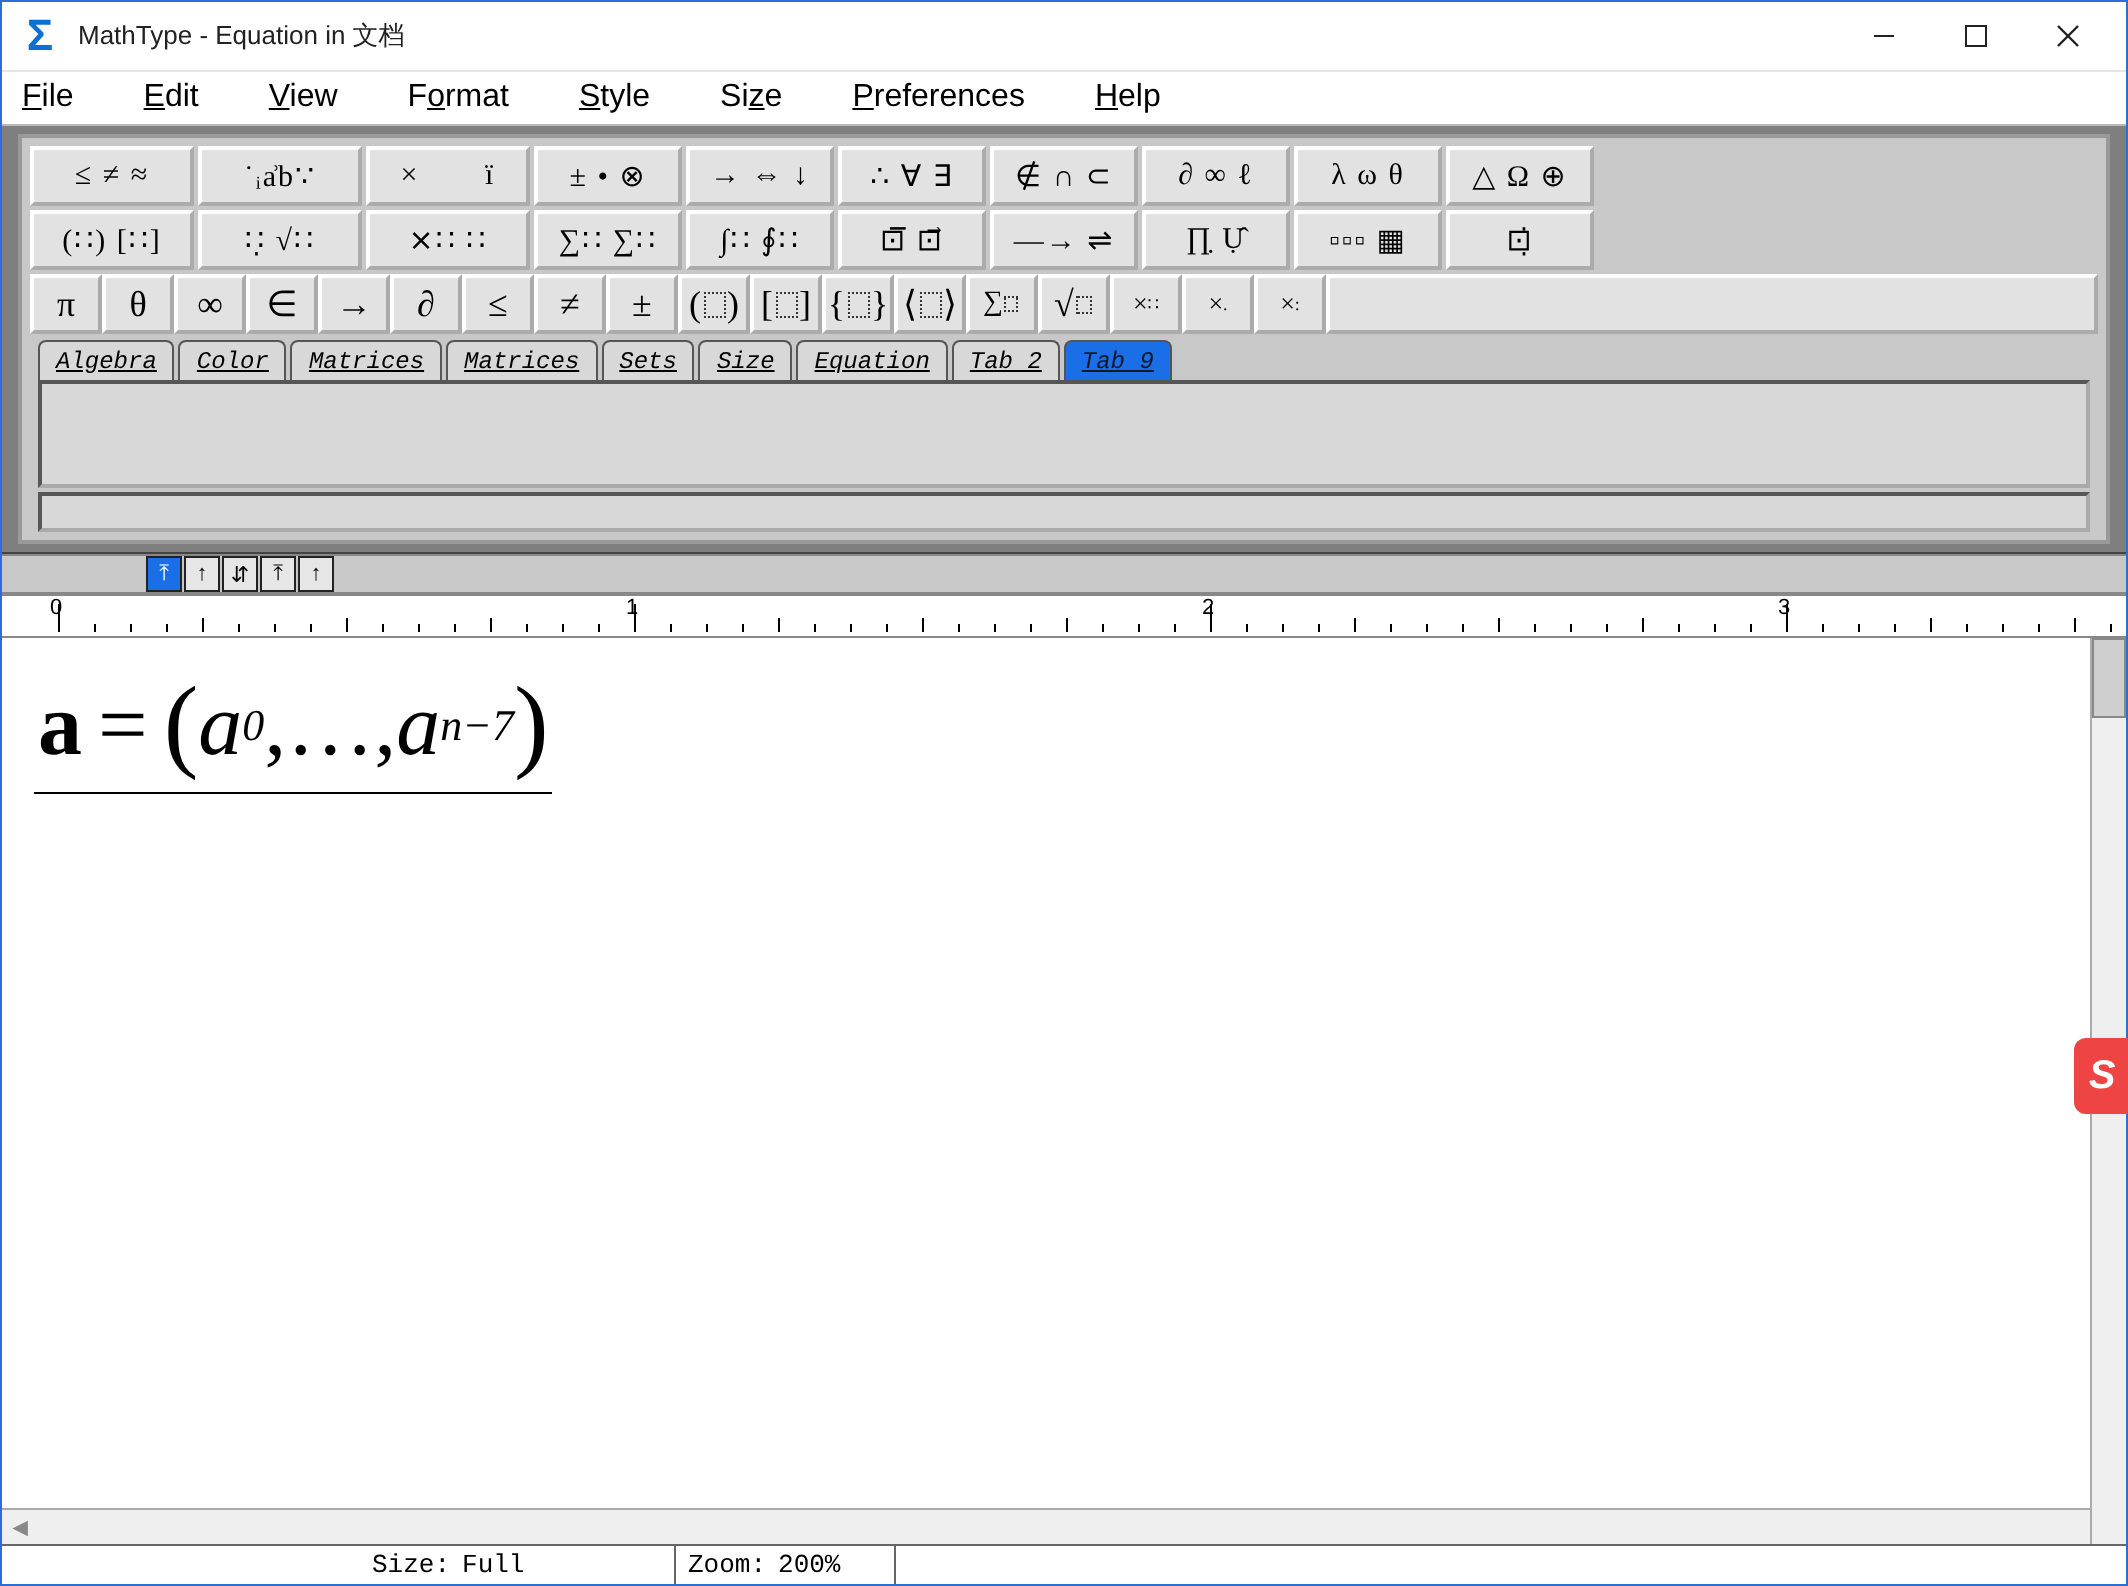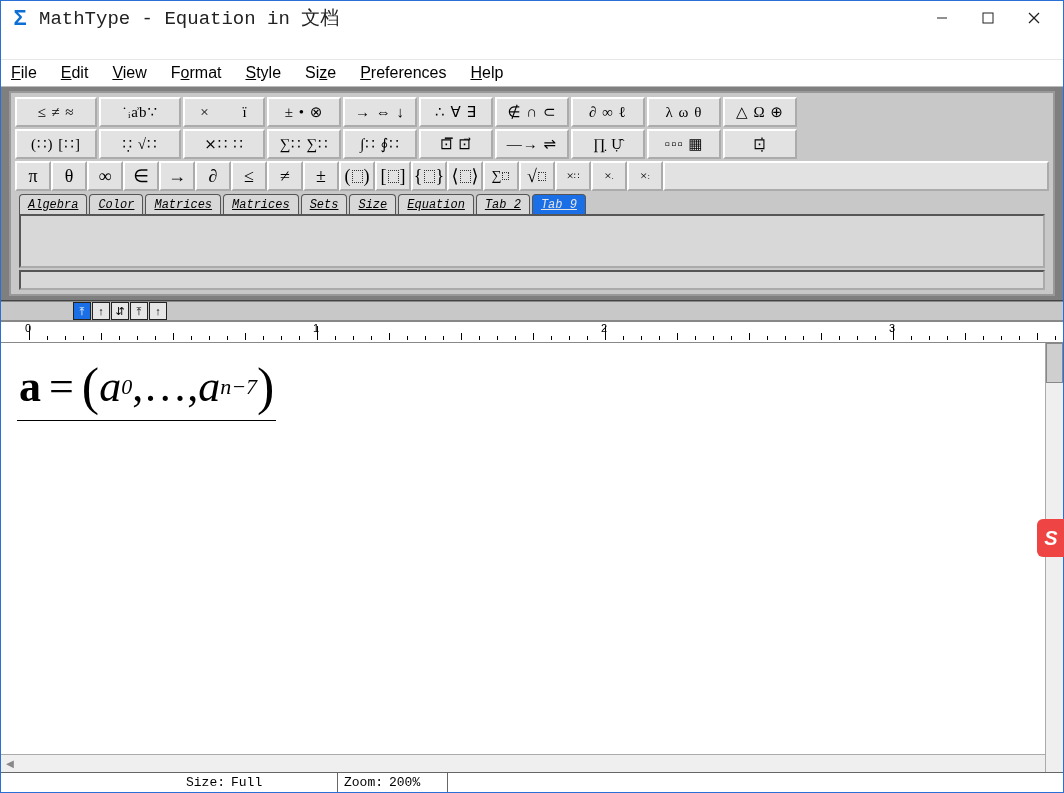--- a/index.html
+++ b/index.html
@@ -1,36 +1,36 @@
 <!DOCTYPE html>
 <html><head>
 <meta charset="utf-8">
 <style>
 * { box-sizing: border-box; margin: 0; padding: 0; }
 html, body { width: 1064px; height: 793px; font-family: "Segoe UI", Tahoma, sans-serif; font-size: 13px; overflow: hidden; background: #fff; }
 .window { width: 1064px; height: 793px; border: 1px solid #2a6fd6; display: flex; flex-direction: column; position: relative; }
 .titlebar { height: 34px; display: flex; align-items: center; padding: 0 6px 0 8px; background: #fff; color: #222; }
 .titlebar .app-icon { width: 22px; height: 22px; margin-right: 8px; color: #0d6fd6; font-weight: bold; font-size: 22px; line-height: 22px; display: flex; align-items: center; justify-content: center; }
-.titlebar .title { font-size: 19px; font-family: Liberation Mono, monospace; }
+.titlebar .title { font-size: 13px; }
 .titlebar .spacer { flex: 1; }
 .win-btn { width: 46px; height: 30px; display: flex; align-items: center; justify-content: center; color: #222; }
 .win-btn svg { width: 12px; height: 12px; }
-.menubar { height: 28px; display: flex; align-items: center; padding: 0 6px; gap: 16px; font-size: 16px; border-top: 1px solid #e6e6e6; border-bottom: 1px solid #bbb; margin-top: 24px; }
+.menubar { height: 28px; display: flex; align-items: center; padding: 0 6px; gap: 27px; font-size: 16px; border-top: 1px solid #e6e6e6; border-bottom: 1px solid #bbb; }
 .menubar .menu-item { padding: 2px 4px; }
 .menubar .menu-item .u { text-decoration: underline; }
 .toolbar-area { background: #7f7f7f; padding: 4px 4px 4px 4px; border-bottom: 1px solid #444; }
 .palette-frame { border: 2px solid #999; background: #c8c8c8; padding: 4px 4px 0 4px; margin: 0 4px; }
 .palette-row { display: flex; gap: 2px; margin-bottom: 2px; }
 .pbtn { height: 30px; background: #e2e2e2; border: 2px outset #fff; display: flex; align-items: center; justify-content: center; font-family: "Times New Roman", serif; font-size: 15px; letter-spacing: 1px; }
 .w1 { width: 82px; } .w2 { width: 74px; }
 .sym-row { display: flex; gap: 0; margin-top: 2px; margin-bottom: 2px; }
 .sbtn { width: 36px; height: 30px; background: #e2e2e2; border: 2px outset #fff; display: flex; align-items: center; justify-content: center; font-family: "Times New Roman", serif; font-size: 18px; }
 .tab-row { display: flex; gap: 2px; padding: 1px 4px 0 4px; font-style: italic; }
 .tab { height: 20px; padding: 0 8px; background: #d8d8d8; border: 1px solid #555; border-bottom: none; font-family: "Courier New", monospace; font-size: 12px; display: flex; align-items: center; border-radius: 4px 4px 0 0; text-decoration: underline; }
-.tab.active { background: #1a6fe6; color: #e5e5e5; text-decoration: underline; }
+.tab.active { background: #1a6fe6; color: #0f172a; text-decoration: underline; }
 .large-bar { height: 54px; background: #d8d8d8; border: 2px inset #aaa; margin: 0 4px 2px 4px; }
 .small-bar { height: 20px; background: #d8d8d8; border: 2px inset #aaa; margin: 0 4px 4px 4px; }
 .mini-toolbar { height: 20px; background: #c8c8c8; display: flex; align-items: center; gap: 1px; padding-left: 72px; border-top: 1px solid #888; border-bottom: 1px solid #888; }
 .mini-btn { width: 18px; height: 18px; background: #e6e6e6; border: 1px solid #222; font-size: 11px; display: flex; align-items: center; justify-content: center; }
 .mini-btn.active { background: #1a6fe6; color:#fff; }
 .ruler { height: 22px; background: #fff; border-top: 1px solid #888; border-bottom: 1px solid #888; position: relative; font-size: 10px; overflow: hidden; }
 .ruler .tick { position:absolute; top: 4px; width:1px; background:#000; }
 .ruler .tick.minor { height: 4px; top: 14px; }
 .ruler .tick.mid { height: 7px; top: 11px; }
 .ruler .tick.major { height: 14px; top: 4px; }

